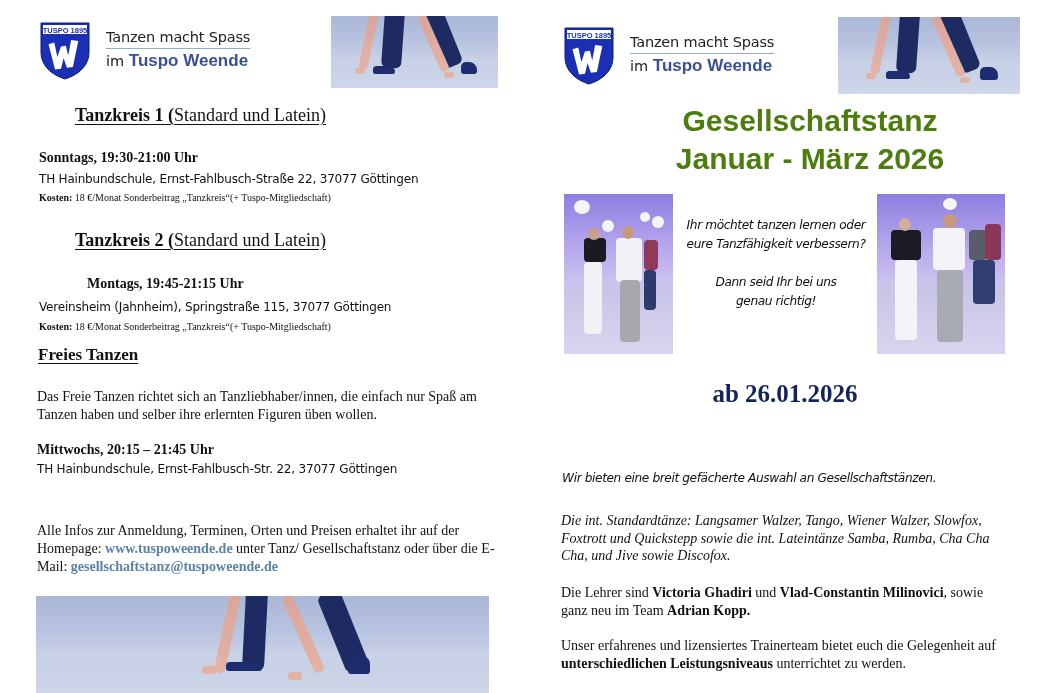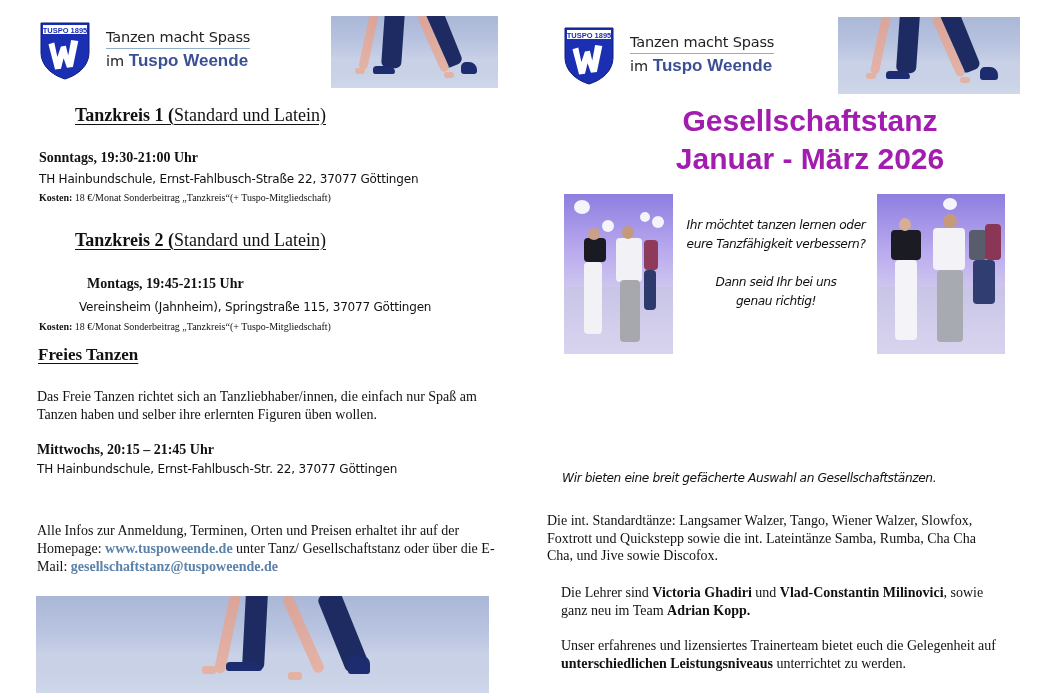--- a/index.html
+++ b/index.html
@@ -32,21 +32,21 @@
     
     .h-section { position: absolute; font-size: 18px; white-space: nowrap; text-decoration: underline; text-underline-offset: 3px; }
     .h-section b { font-weight: bold; margin-left: 36px; }
     .line-b { position: absolute; font-size: 14px; font-weight: bold; white-space: nowrap; }
     .line-sans { position: absolute; font-family: "DejaVu Sans", sans-serif; font-size: 12px; font-weight: normal; white-space: nowrap; letter-spacing: -0.2px; }
     .line-n { position: absolute; font-size: 10px; white-space: nowrap; }
     .para { position: absolute; font-size: 14px; line-height: 18px; }
     .link { color: #5b82a8; font-weight: bold; }
 
     
-    .big-title { position: absolute; font-family: "Liberation Sans", sans-serif; font-weight: bold; font-size: 30px; text-align: center; color: #a21caf; line-height: 38px; white-space: nowrap; }
+    .big-title { position: absolute; font-family: "Liberation Sans", sans-serif; font-weight: bold; font-size: 30px; text-align: center; color: #4d7c0f; line-height: 38px; white-space: nowrap; }
     .callout { position: absolute; font-family: "DejaVu Sans", sans-serif; font-style: italic; font-size: 12.2px; text-align: center; line-height: 19px; color: #111; letter-spacing: -0.4px; }
     .courses { position: absolute; font-weight: bold; font-size: 25px; color: #13245a; text-align: center; line-height: 32px; white-space: nowrap; }
     .italic-sans { position: absolute; font-family: "DejaVu Sans", sans-serif; font-style: italic; font-size: 12.2px; white-space: nowrap; letter-spacing: -0.4px; }
     .rpara { position: absolute; font-size: 14px; line-height: 17.5px; }
   </style>
 </head>
 <body>
 
 <div>
 
@@ -84,21 +84,21 @@
   <div class="line-b" style="left:39px; top:150px;">Sonntags,  19:30-21:00 Uhr</div>
   <div class="line-sans" style="left:39px; top:172px;">TH Hainbundschule, Ernst-Fahlbusch-Straße 22, 37077 Göttingen</div>
   <div class="line-n" style="left:39px; top:192px;">
     <b>Kosten:</b><span> 18 €/Monat Sonderbeitrag „Tanzkreis“(+ Tuspo-Mitgliedschaft)</span>
   </div>
 
   <div class="h-section" style="left:39px; top:230px;">
     <b>Tanzkreis 2 (</b><span>Standard und Latein)</span>
   </div>
   <div class="line-b" style="left:39px; top:276px;margin-left:48px;">Montags,  19:45-21:15 Uhr</div>
-  <div class="line-sans" style="left:39px; top:300px;margin-left:40px;">Vereinsheim (Jahnheim), Springstraße 115, 37077 Göttingen</div>
+  <div class="line-sans" style="left:39px; top:300px;">Vereinsheim (Jahnheim), Springstraße 115, 37077 Göttingen</div>
   <div class="line-n" style="left:39px; top:321px;">
     <b>Kosten:</b><span> 18 €/Monat Sonderbeitrag „Tanzkreis“(+ Tuspo-Mitgliedschaft)</span>
   </div>
 
   <div class="h-section" style="left:38px; top:345px; font-weight:bold; font-size:17px;">Freies Tanzen </div>
   <div class="para" style="left:37px; top:388px; width:460px;">Das Freie Tanzen richtet sich an Tanzliebhaber/innen, die einfach nur Spaß am Tanzen haben und selber ihre erlernten Figuren üben wollen.</div>
   <div class="line-b" style="left:37px; top:442px;">Mittwochs, 20:15 – 21:45 Uhr</div>
   <div class="line-sans" style="left:37px; top:462px;">TH Hainbundschule, Ernst-Fahlbusch-Str. 22, 37077 Göttingen</div>
 
   <div class="para" style="left:37px; top:522px; width:460px;">
@@ -183,25 +183,26 @@
     <div class="person" style="left:18px; top:66px; width:22px; height:80px; background:#f4f4f8;"></div>
     <div class="person" style="left:56px; top:34px; width:32px; height:42px; background:#f2f2f7;"></div>
     <div class="person" style="left:66px; top:20px; width:14px; height:14px; background:#c59a7c; border-radius:50%;"></div>
     <div class="person" style="left:60px; top:76px; width:26px; height:72px; background:#a8aab2;"></div>
     <div class="person" style="left:92px; top:36px; width:18px; height:30px; background:#595c6a;"></div>
     <div class="person" style="left:108px; top:30px; width:16px; height:36px; background:#8a3656;"></div>
     <div class="person" style="left:96px; top:66px; width:22px; height:44px; background:#2f3d70;"></div>
   </div>
 
   <div class="courses" style="left:560px; top:378px; width:450px;">
+    <div>ab 26.01.2026</div>
   </div>
 
   <div class="italic-sans" style="left:562px; top:471px;">Wir bieten eine breit gefächerte Auswahl an Gesellschaftstänzen.</div>
 
-  <div class="rpara" style="left:547px; top:512px; width:440px;">Die int. Standardtänze: Langsamer Walzer, Tango, Wiener Walzer, Slowfox, Foxtrott und Quickstepp sowie die int. Lateintänze Samba, Rumba, Cha Cha Cha, und Jive sowie Discofox.</div>
+  <div class="rpara" style="left:561px; top:512px; width:440px;font-style:italic;">Die int. Standardtänze: Langsamer Walzer, Tango, Wiener Walzer, Slowfox, Foxtrott und Quickstepp sowie die int. Lateintänze Samba, Rumba, Cha Cha Cha, und Jive sowie Discofox.</div>
 
   <div class="rpara" style="left:561px; top:584px; width:440px;">
     <span>Die Lehrer sind </span><b>Victoria Ghadiri</b><span> und </span><b>Vlad-Constantin Milinovici</b><span>, sowie ganz neu im Team </span><b>Adrian Kopp.</b>
   </div>
 
   <div class="rpara" style="left:561px; top:637px; width:440px;">
     <span>Unser erfahrenes und lizensiertes Trainerteam bietet euch die Gelegenheit auf </span><b>unterschiedlichen Leistungsniveaus</b><span> unterrichtet zu werden.</span>
   </div>
 </div>
 

